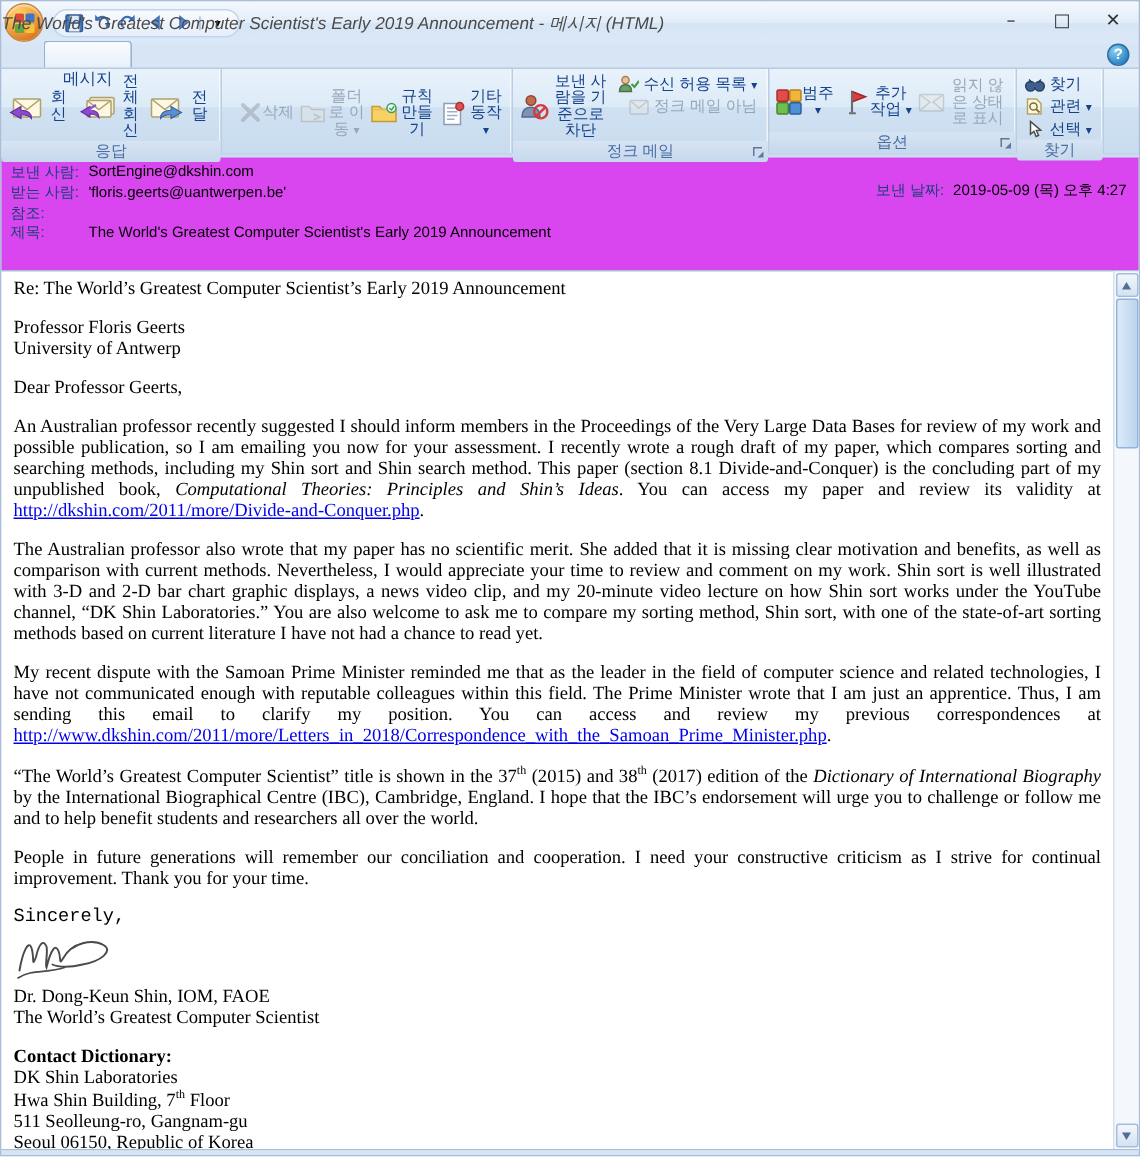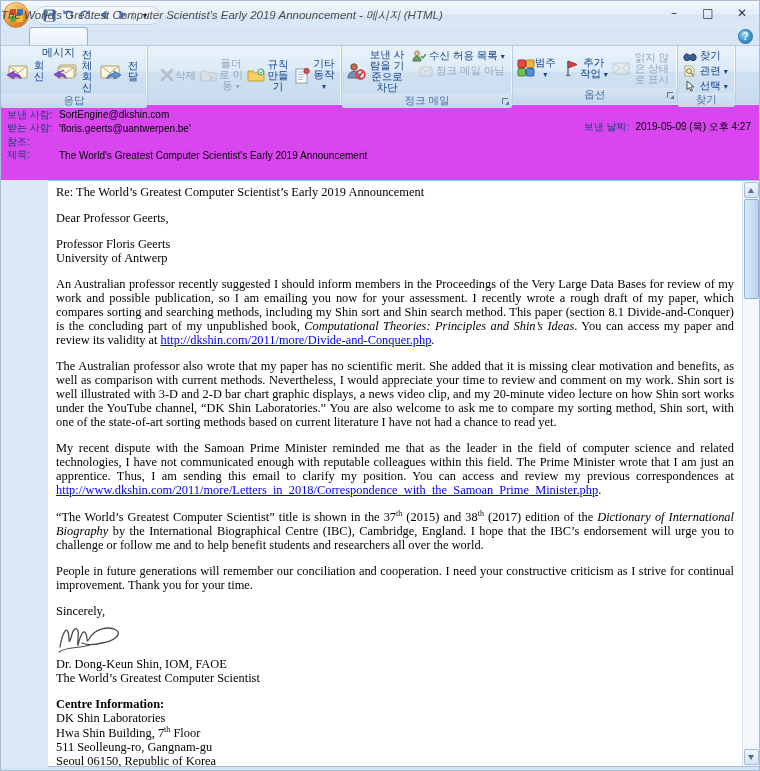--- a/index.html
+++ b/index.html
@@ -79,26 +79,26 @@
   
   .msghead { flex:0 0 57px; background:#d946ef; padding:3px 8px 18px 6px; font-size:10px; }
   .hrow { display:flex; height:13.5px; align-items:center; }
   .hlabel { width:52px; color:#1b3f77; flex:0 0 52px; }
   .hvalue { color:#000; }
   .hdate { margin-left:auto; display:flex;margin-top:24px; }
   .hdate .hlabel { width:auto; flex:0 0 auto; margin-right:6px; }
 
   
   .bodywrap { flex:1; display:flex; background:#fff; border:1px solid #a9bed6; border-left:none;
-    border-right:none; min-height:0;margin-left:47px; }
+    border-right:none; min-height:0; }
   .emailbody { flex:1; padding:4px 8px 0 8px; overflow:hidden;
     font-family:"Liberation Serif","DejaVu Serif",serif; font-size:12.4px; line-height:1.13;
     color:#000; text-align:justify; }
   .emailbody p { margin:0 0 12px 0; }
-  .emailbody p.tight { margin-bottom:2px; }
+  .emailbody p.tight { margin-bottom:2px;font-family:Liberation Mono, monospace; }
   .blink { color:#0000ee; text-decoration:underline; }
   sup { font-size:.65em; }
   .sigblock { margin:0 0 2px 0; height:34px; }
 
   
   .scroll { flex:0 0 17px; background:#f4f7fb; border-left:1px solid #d5e2f0;
     display:flex; flex-direction:column; align-items:center; }
   .sbtn { width:15px; height:16px; margin:1px 0; border:1px solid #a4bdda; border-radius:2px;
     background:linear-gradient(180deg,#f2f7fc,#d4e2f2); display:flex; align-items:center;
     justify-content:center; cursor:pointer; }
@@ -402,36 +402,36 @@
     </div>
     <div class="hrow">
       <span class="hlabel">제목:</span>
       <span class="hvalue">The World's Greatest Computer Scientist's Early 2019 Announcement</span>
     </div>
   </div>
 
   <div class="bodywrap">
     <div class="emailbody">
         <p>Re: The World’s Greatest Computer Scientist’s Early 2019 Announcement</p>
+        <p>Professor Floris Geerts<br>University of Antwerp</p>
         <p>Dear Professor Geerts,</p>
-        <p>Professor Floris Geerts<br>University of Antwerp</p>
         <p>An Australian professor recently suggested I should inform members in the Proceedings of the Very Large Data Bases for review of my work and possible publication, so I am emailing you now for your assessment. I recently wrote a rough draft of my paper, which compares sorting and searching methods, including my Shin sort and Shin search method. This paper (section 8.1 Divide-and-Conquer) is the concluding part of my unpublished book, <i>Computational Theories: Principles and Shin’s Ideas</i>. You can access my paper and review its validity at <a class="blink" href="#">http://dkshin.com/2011/more/Divide-and-Conquer.php</a>.</p>
         <p>The Australian professor also wrote that my paper has no scientific merit. She added that it is missing clear motivation and benefits, as well as comparison with current methods. Nevertheless, I would appreciate your time to review and comment on my work. Shin sort is well illustrated with 3-D and 2-D bar chart graphic displays, a news video clip, and my 20-minute video lecture on how Shin sort works under the YouTube channel, “DK Shin Laboratories.” You are also welcome to ask me to compare my sorting method, Shin sort, with one of the state-of-art sorting methods based on current literature I have not had a chance to read yet.</p>
         <p>My recent dispute with the Samoan Prime Minister reminded me that as the leader in the field of computer science and related technologies, I have not communicated enough with reputable colleagues within this field. The Prime Minister wrote that I am just an apprentice. Thus, I am sending this email to clarify my position. You can access and review my previous correspondences at <a class="blink" href="#">http://www.dkshin.com/2011/more/Letters_in_2018/Correspondence_with_the_Samoan_Prime_Minister.php</a>.</p>
         <p>“The World’s Greatest Computer Scientist” title is shown in the 37<sup>th</sup> (2015) and 38<sup>th</sup> (2017) edition of the <i>Dictionary of International Biography</i> by the International Biographical Centre (IBC), Cambridge, England. I hope that the IBC’s endorsement will urge you to challenge or follow me and to help benefit students and researchers all over the world.</p>
         <p>People in future generations will remember our conciliation and cooperation. I need your constructive criticism as I strive for continual improvement. Thank you for your time.</p>
         <p class="tight">Sincerely,</p>
   <div class="sigblock">
     <svg width="88" height="34" viewBox="0 0 88 34">
       <path d="M4,26 C6,14 10,5 12,11 C14,17 12,25 15,17 C17,8 20,5 22,10 C23,14 21,22 22,24 C25,12 28,8 30,13 C32,18 30,23 33,18 C39,7 53,5 60,9 C67,13 58,20 46,22 C38,24 30,24 26,22" fill="none" stroke="#4a4a4a" stroke-width="1.3" stroke-linecap="round"></path>
       <path d="M3,31 C12,25 22,28 34,24" fill="none" stroke="#4a4a4a" stroke-width="1.1" stroke-linecap="round"></path>
     </svg>
   </div>
 <p>Dr. Dong-Keun Shin, IOM, FAOE<br>The World’s Greatest Computer Scientist</p>
-        <p><b>Centre Information:</b><br>DK Shin Laboratories<br>Hwa Shin Building, 7<sup>th</sup> Floor<br>511 Seolleung-ro, Gangnam-gu<br>Seoul 06150, Republic of Korea<br>Tel: +82 2 565 7917<br>Fax: +82 2 565 7907<br>Email: <br>Website: <br>YouTube: </p>
+        <p><b>Contact Dictionary:</b><br>DK Shin Laboratories<br>Hwa Shin Building, 7<sup>th</sup> Floor<br>511 Seolleung-ro, Gangnam-gu<br>Seoul 06150, Republic of Korea<br>Tel: +82 2 565 7917<br>Fax: +82 2 565 7907<br>Email: <br>Website: <br>YouTube: </p>
       </div>
     <div class="scroll">
       <div class="sbtn">
           <span class="tri-up"></span>
         </div>
       <div class="thumb"></div>
       <div class="strack"></div>
       <div class="sbtn">
           <span class="tri-dn"></span>
         </div>

